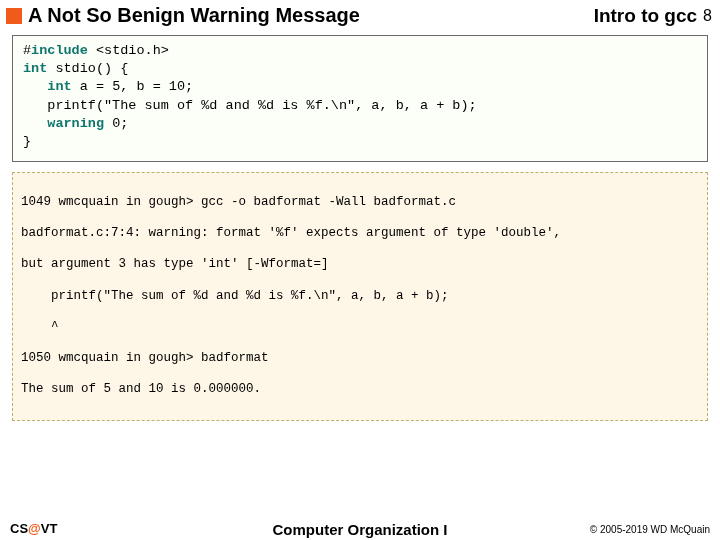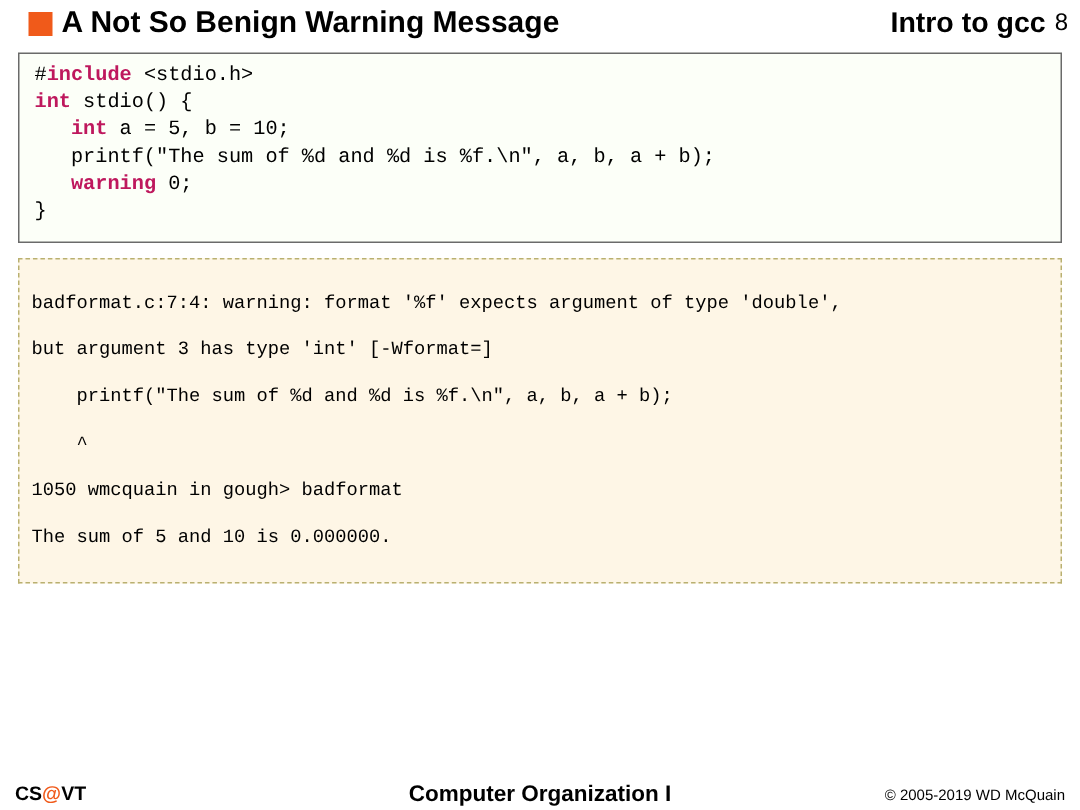--- a/index.html
+++ b/index.html
@@ -10,21 +10,20 @@
     background: #fff;
     font-family: Arial, Helvetica, sans-serif;
     position: relative;
     overflow: hidden;
   }
   .header {
     display: flex;
     align-items: center;
     padding: 4px 8px 2px 6px;
     position: relative;
-    margin-left: 13px;
   }
   .orange-square {
     width: 16px;
     height: 16px;
     background: #f05a1a;
     margin-right: 6px;
     flex-shrink: 0;
   }
   .title {
     font-size: 20px;
@@ -46,21 +45,21 @@
     margin: 6px 12px 10px 12px;
     border: 1px solid #6a6a6a;
     background: #fcfff8;
     padding: 6px 10px 10px 10px;
     font-family: "Courier New", monospace;
     font-size: 13.5px;
     line-height: 1.35;
     color: #000;
   }
   .code-comment { color: #19992a; }
-  .kw { color: #be185d; font-weight: bold; }
+  .kw { color: #0f766e; font-weight: bold; }
   .codebox .row { white-space: pre; }
   .termbox {
     margin: 0 12px 0 12px;
     background: #fef6e6;
     border: 1px dashed #b9b070;
     padding: 6px 8px;
     font-family: "Courier New", monospace;
     font-size: 12.5px;
     line-height: 1.25;
     color: #000;
@@ -112,20 +111,22 @@
   <div class="row"><span class="kw">int</span><span> stdio() {</span></div>
   <div class="row"></div>
   <div class="row"><span>   </span><span class="kw">int</span><span> a = 5, b = 10;</span></div>
   <div class="row">   printf("The sum of %d and %d is %f.\n", a, b, a + b);</div>
   <div class="row"></div>
   <div class="row"><span>   </span><span class="kw">warning</span><span> 0;</span></div>
   <div class="row">}</div>
 </div>
 
 <div class="termbox">
+<span>1049 wmcquain in gough&gt; gcc -o badformat -Wall badformat.c
+</span>
 <span>badformat.c:7:4: warning: format '%f' expects argument of type 'double',
 </span>
 <span>but argument 3 has type 'int' [-Wformat=]
 </span>
 <span>    printf("The sum of %d and %d is %f.\n", a, b, a + b);
 </span>
 <span>    ^
 </span>
 <span>1050 wmcquain in gough&gt; badformat
 </span>

